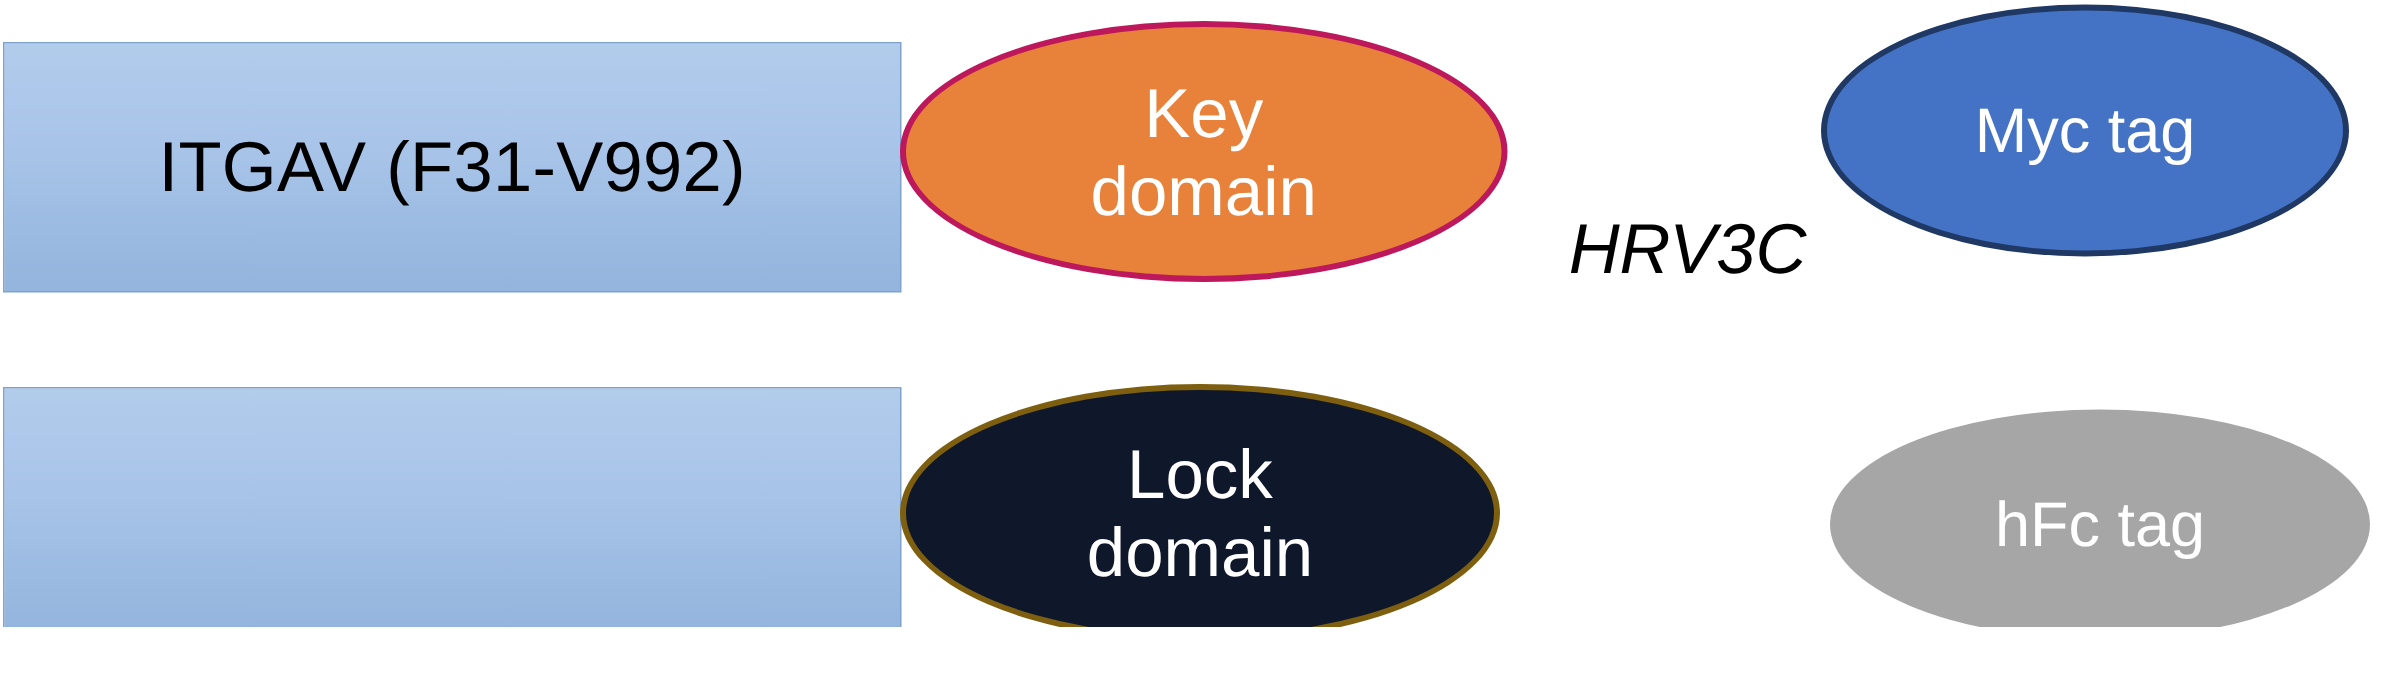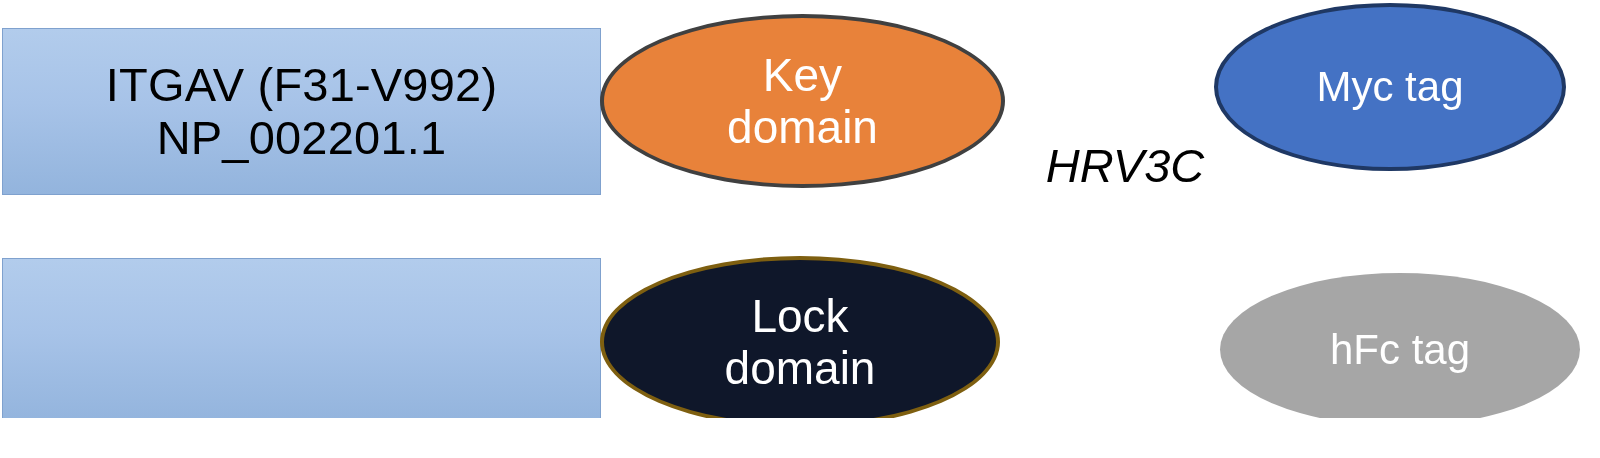--- a/index.html
+++ b/index.html
@@ -56,21 +56,21 @@
     text-align: center;
   }
   .ellipse .line {
     display: block;
     font-size: 46px;
   }
 
   #ellipse-key {
     left: 600px; top: 14px; width: 405px; height: 174px;
     background: #E8823A;
-    border: 4px solid #404040;
+    border: 4px solid #be185d;
   }
   #ellipse-lock {
     left: 600px; top: 256px; width: 400px; height: 172px;
     background: #0f172a;
     border: 4px solid #7E5F10;
   }
   #ellipse-myc {
     left: 1214px; top: 3px; width: 352px; height: 168px;
     background: #4472C4;
     border: 4px solid #1F3864;
@@ -100,21 +100,20 @@
     font-style: italic;
   }
 </style>
 </head>
 <body>
 
 <div id="canvas">
 
   <div class="construct-box" id="box-itgav">
     <span class="line">ITGAV (F31-V992)</span>
-    <span class="line">NP_002201.1</span>
   </div>
 
   <div class="construct-box" id="box-itgb1">
   </div>
 
   <div class="ellipse" id="ellipse-key">
     <span class="line">Key</span>
     <span class="line">domain</span>
   </div>
 

